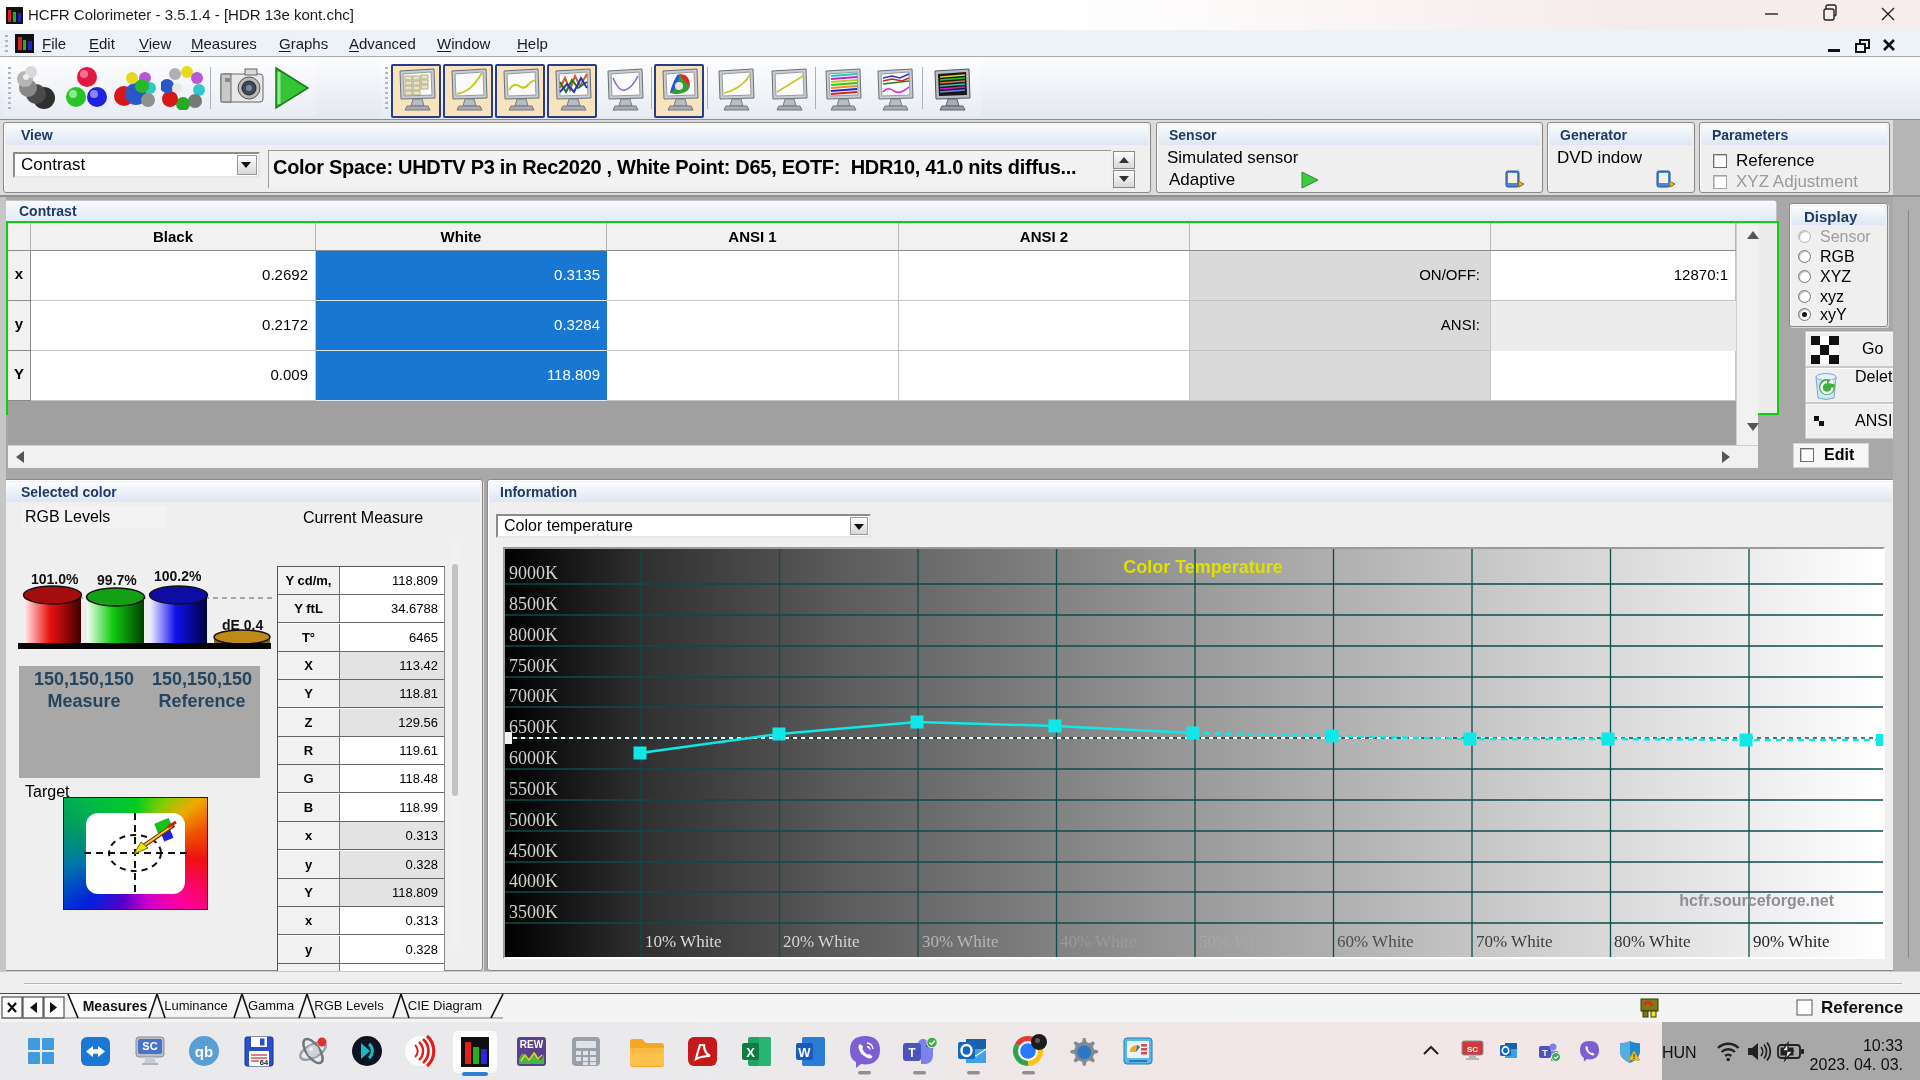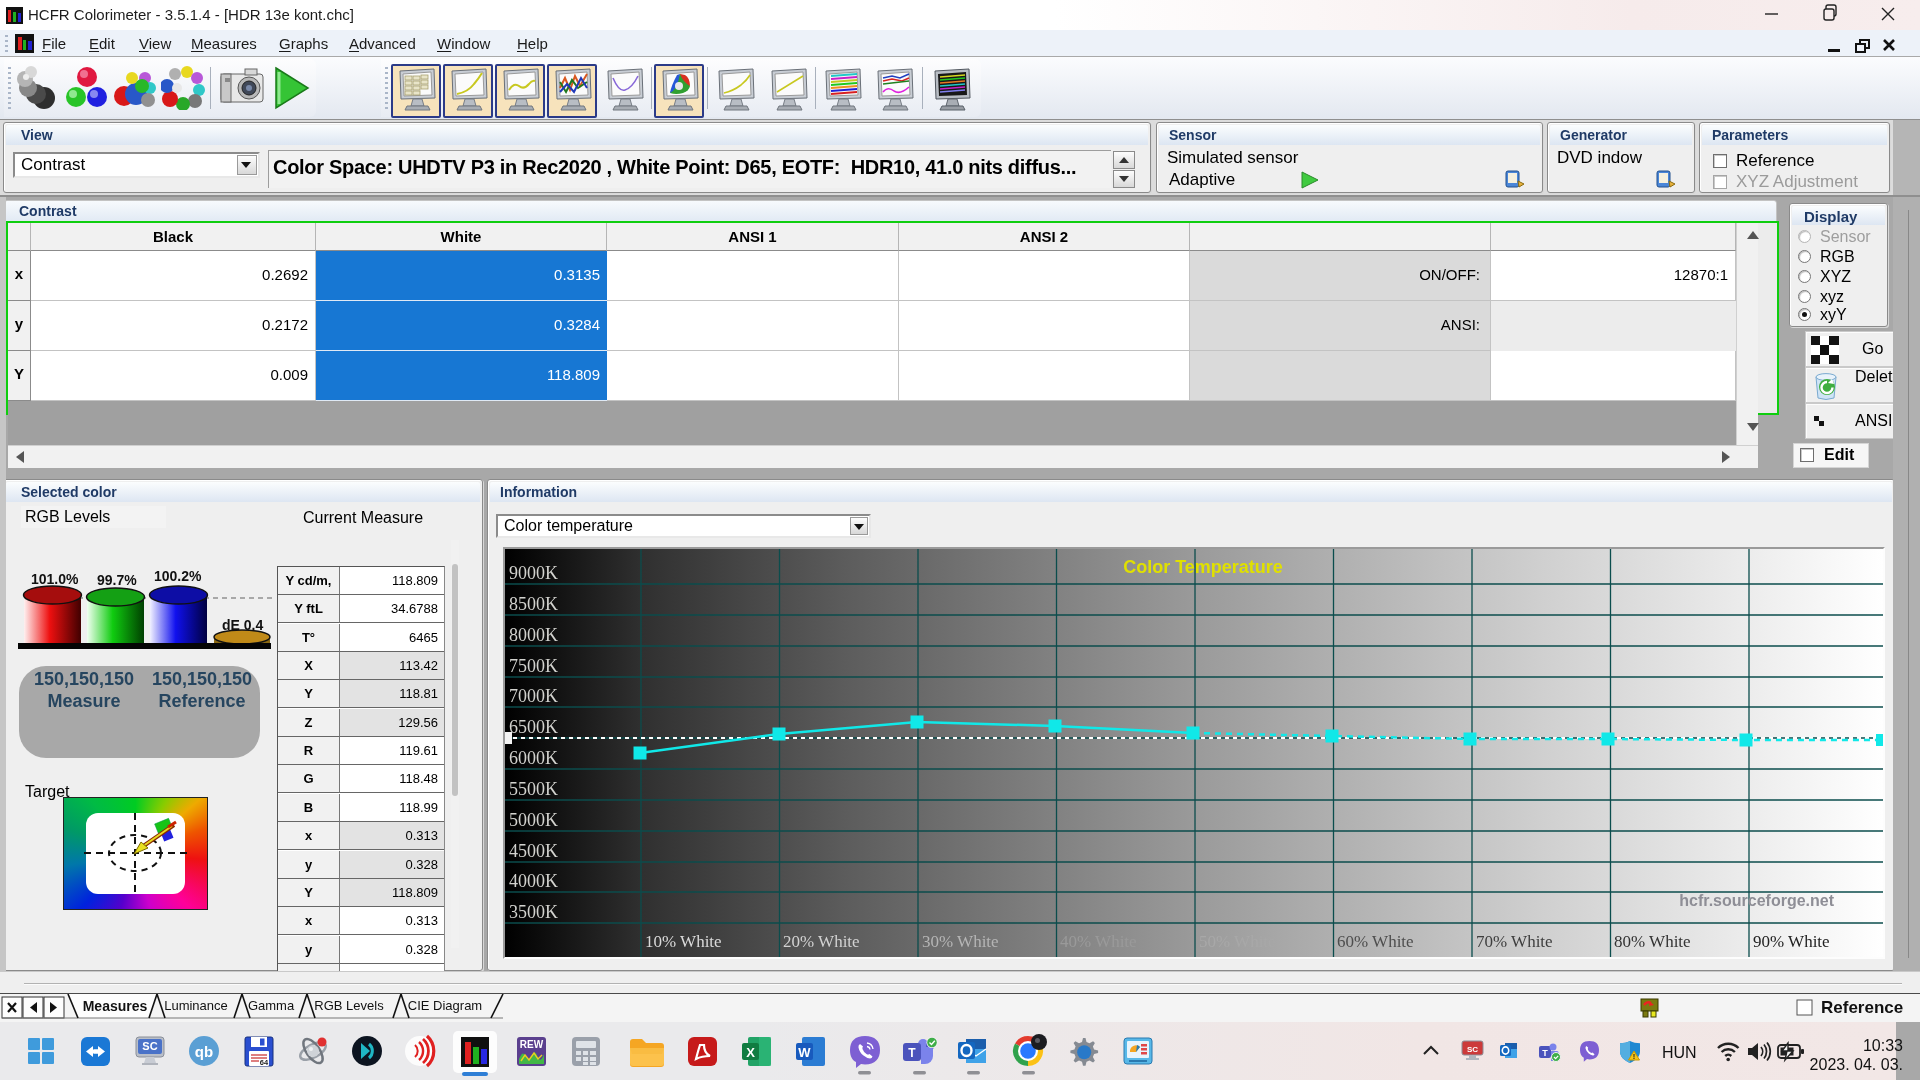--- a/index.html
+++ b/index.html
@@ -528,21 +528,21 @@
         <ellipse cx="160.5" cy="60" rx="29" ry="9" fill="#0d0da5" stroke="#111" stroke-width="1.5"></ellipse>
 
         <text x="204" y="95" font-size="14" font-weight="bold" fill="#111" font-family="Liberation Sans">dE 0.4</text>
         <rect x="196" y="103" width="56" height="7" fill="#8a6812"></rect>
           <ellipse cx="224" cy="102" rx="28" ry="7" fill="#c08a18" stroke="#111" stroke-width="1.5"></ellipse>
 
         <rect x="0" y="108" width="253" height="6" fill="#050505"></rect>
       </svg>
     </div>
 
-    <div class="abs" style="left:15px;top:186px;width:241px;height:92px;background:#a8a8a8;border-radius:27px;">
+    <div class="abs" style="left:15px;top:186px;width:241px;height:112px;background:#a8a8a8;">
       <div class="abs" style="left:0px;top:3px;width:130px;text-align:center;font-size:18px;font-weight:bold;color:#26455f;">150,150,150</div>
       <div class="abs" style="left:0px;top:25px;width:130px;text-align:center;font-size:18px;font-weight:bold;color:#26455f;">Measure</div>
       <div class="abs" style="left:118px;top:3px;width:130px;text-align:center;font-size:18px;font-weight:bold;color:#26455f;">150,150,150</div>
       <div class="abs" style="left:118px;top:25px;width:130px;text-align:center;font-size:18px;font-weight:bold;color:#26455f;">Reference</div>
     </div>
     <div class="abs" style="left:21px;top:303px;font-size:16px;">Target</div>
     <div id="targetimg" class="abs" style="left:59px;top:317px;width:145px;height:113px;border:1px solid #222;background:conic-gradient(from 0deg at 50% 50%, #00cc22 0deg, #88cc00 30deg, #eeaa00 50deg, #ee5500 70deg, #ee1111 95deg, #ff0099 135deg, #cc00cc 165deg, #5500cc 195deg, #0022dd 225deg, #0077aa 260deg, #009966 290deg, #00bb44 320deg, #00cc22 360deg);">
       <svg class="abs" style="left:0;top:0" width="143" height="111">
         <rect x="22" y="15" width="99" height="81" rx="12" fill="#fff"></rect>
         <line x1="71" y1="15" x2="71" y2="96" stroke="#111" stroke-width="2" stroke-dasharray="7 5"></line>
@@ -760,21 +760,21 @@
         <rect x="0" y="0" width="17" height="12" fill="#7a7a10" stroke="#3a3a00"></rect>
         <path d="M3 6 Q6 2 10 4" fill="none" stroke="#ee2222" stroke-width="2.5"></path>
         <path d="M9 3 L13 6 L8 7 z" fill="#ee2222"></path>
         <rect x="2" y="12" width="5" height="6" fill="#7a7a10" stroke="#3a3a00"></rect>
         <rect x="10" y="12" width="5" height="6" fill="#e8e820" stroke="#3a3a00"></rect>
       </g>
       <rect x="1797" y="6" width="15" height="15" fill="#fff" stroke="#555"></rect>
       <text x="1821" y="19" font-size="17" font-weight="bold" fill="#111" font-family="Liberation Sans">Reference</text>
     </svg>
   </div>
-  <div id="taskbar" class="abs" style="left:0;top:1022px;width:1896px;height:58px;background:linear-gradient(to right,#eaeaec 40%,#f1e6e5 75%,#f2e7e6);">
+  <div id="taskbar" class="abs" style="left:0;top:1022px;width:1662px;height:58px;background:linear-gradient(to right,#eaeaec 40%,#f1e6e5 75%,#f2e7e6);">
     <svg width="1920" height="58" style="display:block">
 
       <g fill="#3f9bdc">
           <rect x="28" y="16" width="12" height="12" rx="1"></rect>
           <rect x="42" y="16" width="12" height="12" rx="1"></rect>
           <rect x="28" y="30" width="12" height="12" rx="1"></rect>
           <rect x="42" y="30" width="12" height="12" rx="1"></rect>
         </g>
 
       <rect x="81" y="15" width="29" height="29" rx="6" fill="#1a78d5"></rect>

